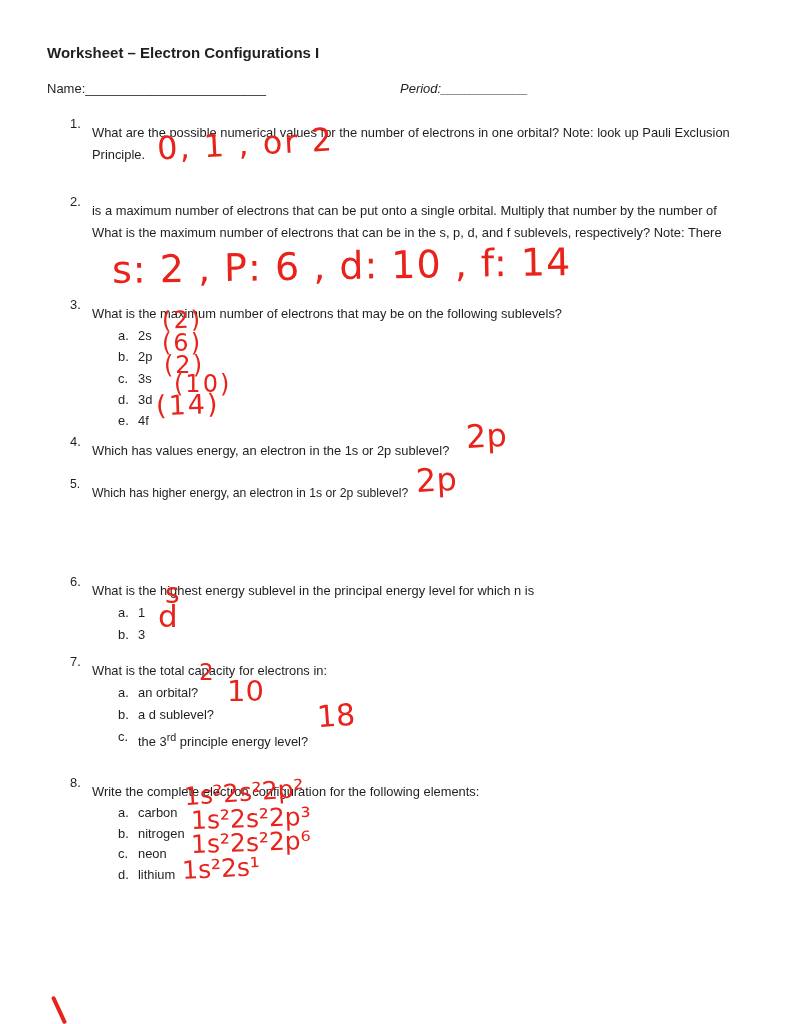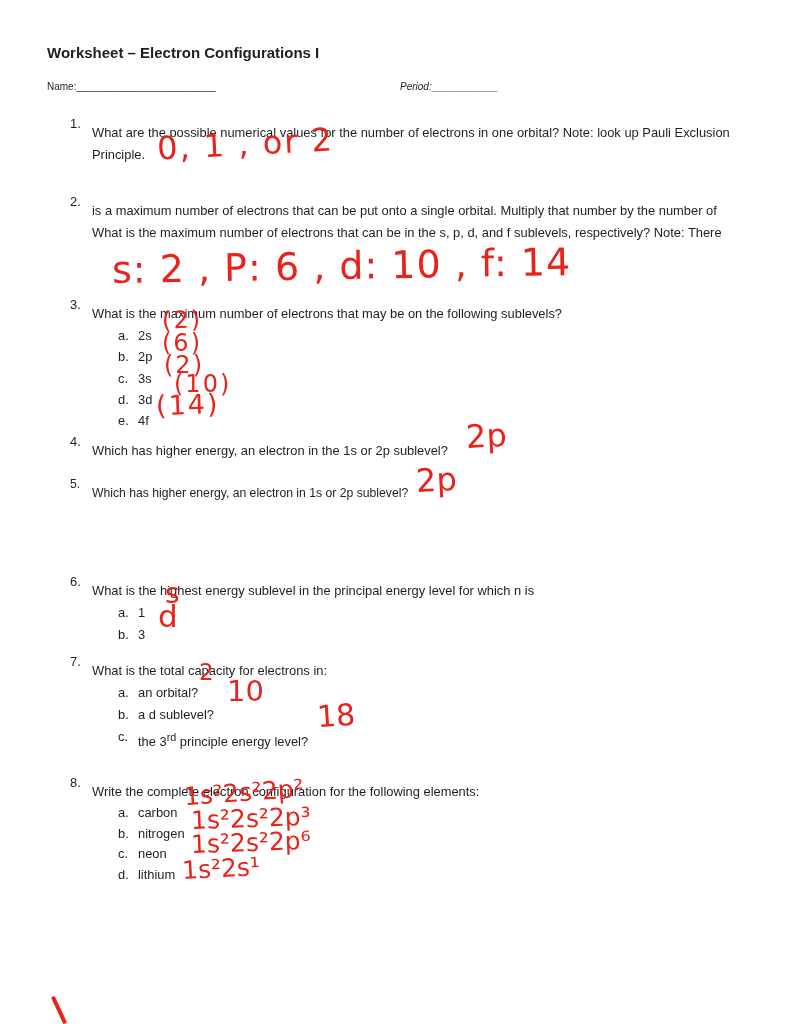--- a/index.html
+++ b/index.html
@@ -5,21 +5,21 @@
   :root { --ink:#e8231c; --text:#1f1f1f; }
   * { margin:0; padding:0; box-sizing:border-box; }
   body { background:#ffffff; }
   .page {
     position:relative; width:791px; height:1024px; background:#ffffff;
     font-family:"Liberation Sans","DejaVu Sans",sans-serif; color:var(--text);
     overflow:hidden;
     padding-left:8px;
   }
   .title { position:absolute; left:47px; top:44px; font-size:15px; font-weight:700; }
-  .fill-row { position:absolute; top:81px; font-size:10px; }
+  .fill-row { position:absolute; top:81px; font-size:13px; }
   .fill-name { left:47px; }
   .fill-period { left:400px;font-style:italic; }
   .q { position:absolute; left:70px; width:690px; font-size:12.9px; line-height:22px; }
   .q-small { font-size:12.2px; }
   .qrow { display:flex; }
   .qnum { flex:0 0 22px; }
   .qtext { flex:1 1 auto;margin-top:9px; }
   .qtext .ln { display:block; }
   .opts { margin-left:48px; }
   .opts-tight { line-height:21.3px; }
@@ -97,21 +97,21 @@
         <span class="optlabel">e.</span>
         <span>4f</span>
       </div>
     </div>
   </div>
 
   <div class="q" style="top:431px">
     <div class="qrow">
       <span class="qnum">4.</span>
       <span class="qtext">
-        <span class="ln">Which has higher energy, an electron in the 1s or 2p sublevel?</span>
+        <span class="ln">Which has values energy, an electron in the 1s or 2p sublevel?</span>
       </span>
     </div>
   </div>
 
   <div class="q q-small" style="top:473px">
     <div class="qrow">
       <span class="qnum">5.</span>
       <span class="qtext">
         <span class="ln">Which has higher energy, an electron in 1s or 2p sublevel?</span>
       </span>

